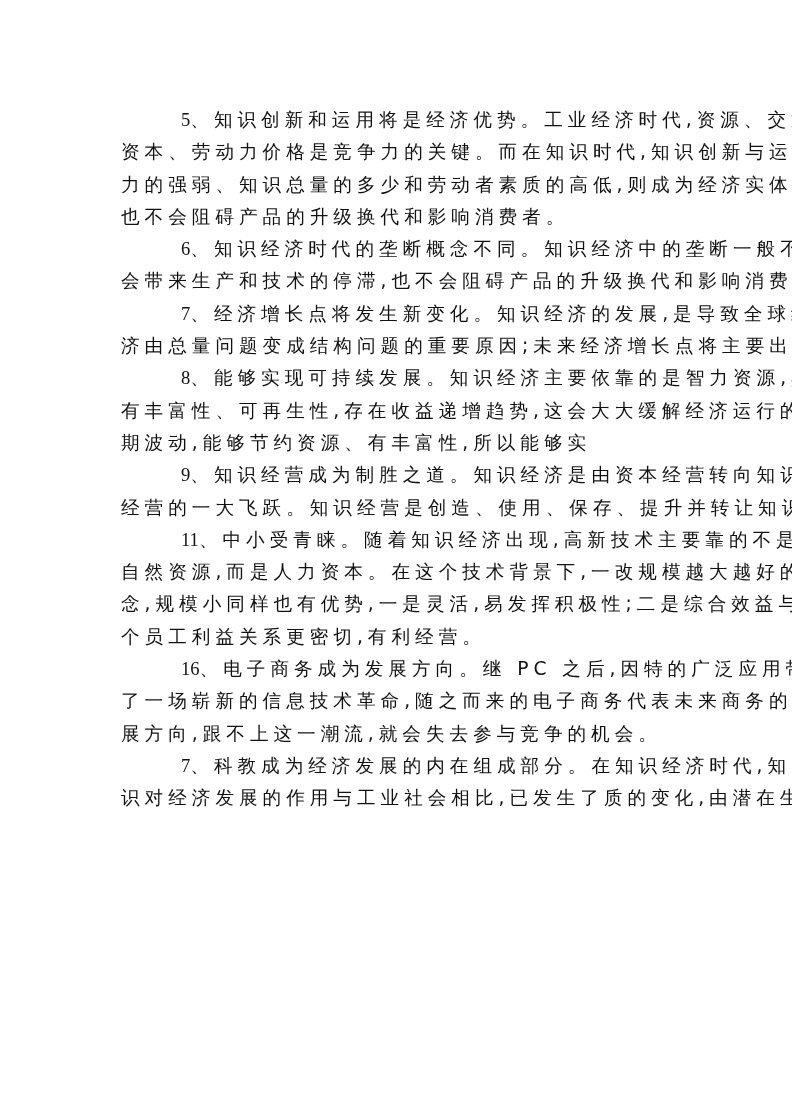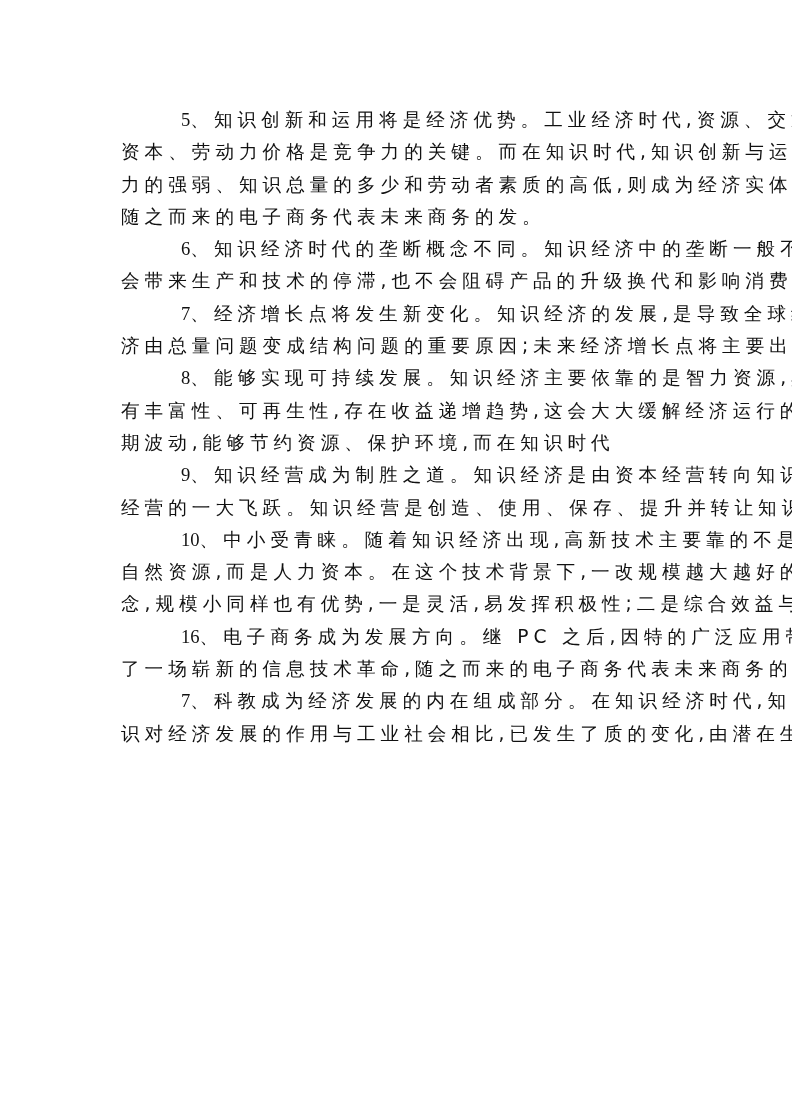--- a/index.html
+++ b/index.html
@@ -39,53 +39,55 @@
   </style>
 </head>
 <body>
 
 <div class="page">
 
   <div>
     <span class="line indent"><span class="num">5</span><span>、知识创新和运用将是经济优势。工业经济时代,资源、交通、</span></span>
     <span class="line">资本、劳动力价格是竞争力的关键。而在知识时代,知识创新与运用能</span>
     <span class="line">力的强弱、知识总量的多少和劳动者素质的高低,则成为经济实体综</span>
-    <span class="line">随之而来的电子商务代表未来商务的发。</span>
+    <span class="line">也不会阻碍产品的升级换代和影响消费者。</span>
   </div>
 
   <div>
     <span class="line indent"><span class="num">6</span><span>、知识经济时代的垄断概念不同。知识经济中的垄断一般不</span></span>
     <span class="line">会带来生产和技术的停滞,也不会阻碍产品的升级换代和影响消费者</span>
   </div>
 
   <div>
     <span class="line indent"><span class="num">7</span><span>、经济增长点将发生新变化。知识经济的发展,是导致全球经</span></span>
     <span class="line">济由总量问题变成结构问题的重要原因;未来经济增长点将主要出现</span>
   </div>
 
   <div>
     <span class="line indent"><span class="num">8</span><span>、能够实现可持续发展。知识经济主要依靠的是智力资源,具</span></span>
     <span class="line">有丰富性、可再生性,存在收益递增趋势,这会大大缓解经济运行的周</span>
-    <span class="line">期波动,能够节约资源、保护环境,而在知识时代</span>
+    <span class="line">期波动,能够节约资源、有丰富性,所以能够实</span>
   </div>
 
   <div>
     <span class="line indent"><span class="num">9</span><span>、知识经营成为制胜之道。知识经济是由资本经营转向知识</span></span>
     <span class="line">经营的一大飞跃。知识经营是创造、使用、保存、提升并转让知识和智</span>
   </div>
 
   <div>
-    <span class="line indent"><span class="num">10</span><span>、中小受青睐。随着知识经济出现,高新技术主要靠的不是</span></span>
+    <span class="line indent"><span class="num">11</span><span>、中小受青睐。随着知识经济出现,高新技术主要靠的不是</span></span>
     <span class="line">自然资源,而是人力资本。在这个技术背景下,一改规模越大越好的概</span>
     <span class="line">念,规模小同样也有优势,一是灵活,易发挥积极性;二是综合效益与每</span>
+    <span class="line">个员工利益关系更密切,有利经营。</span>
   </div>
 
   <div>
     <span class="line indent"><span class="num">16</span><span>、电子商务成为发展方向。继 PC 之后,因特的广泛应用带来</span></span>
     <span class="line">了一场崭新的信息技术革命,随之而来的电子商务代表未来商务的发</span>
+    <span class="line">展方向,跟不上这一潮流,就会失去参与竞争的机会。</span>
   </div>
 
   <div>
     <span class="line indent"><span class="num">7</span><span>、科教成为经济发展的内在组成部分。在知识经济时代,知</span></span>
     <span class="line">识对经济发展的作用与工业社会相比,已发生了质的变化,由潜在生产</span>
   </div>
 
 </div>
 
 </body></html>

